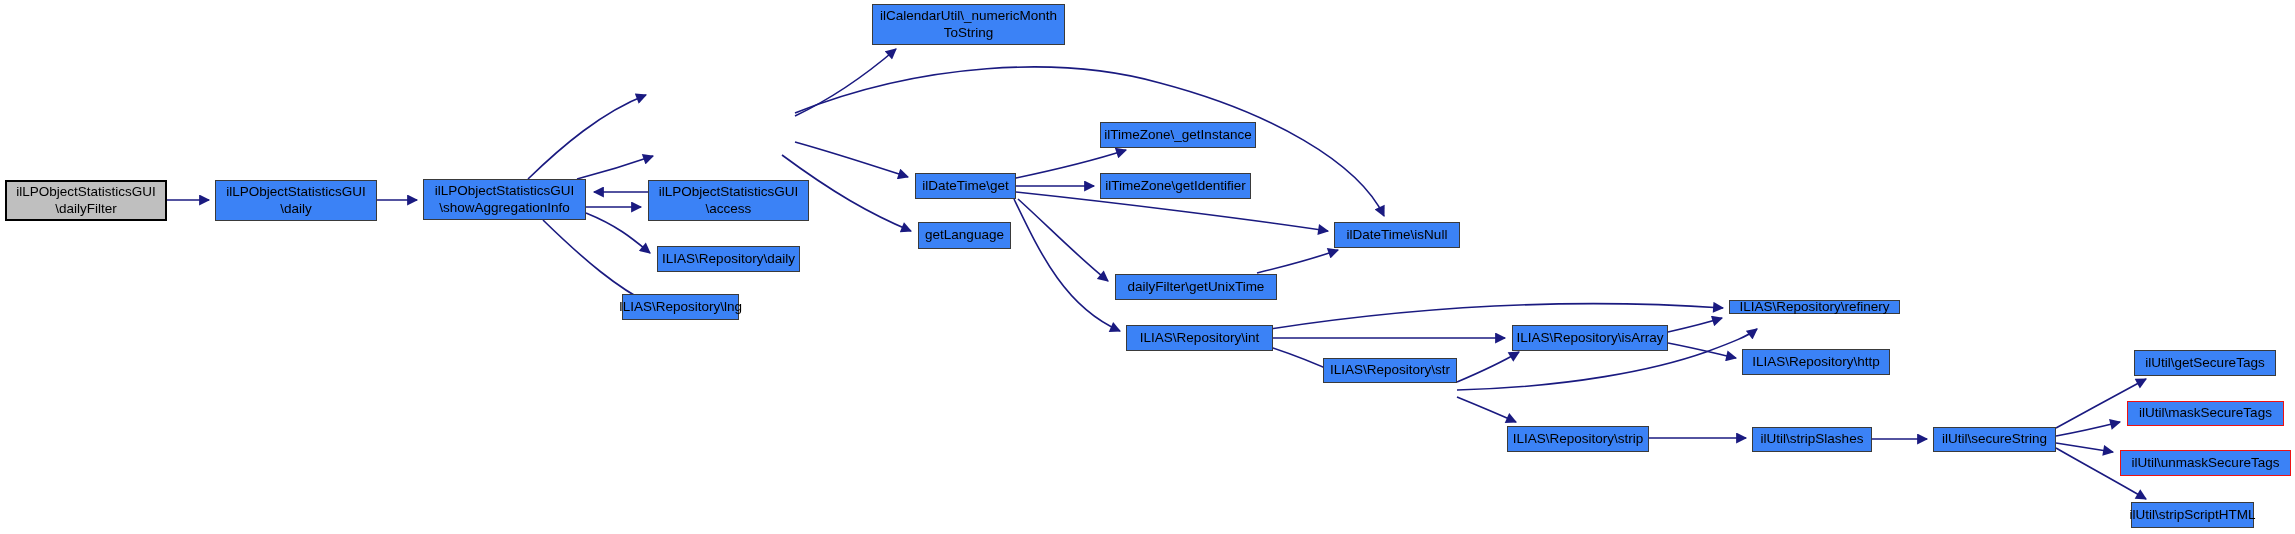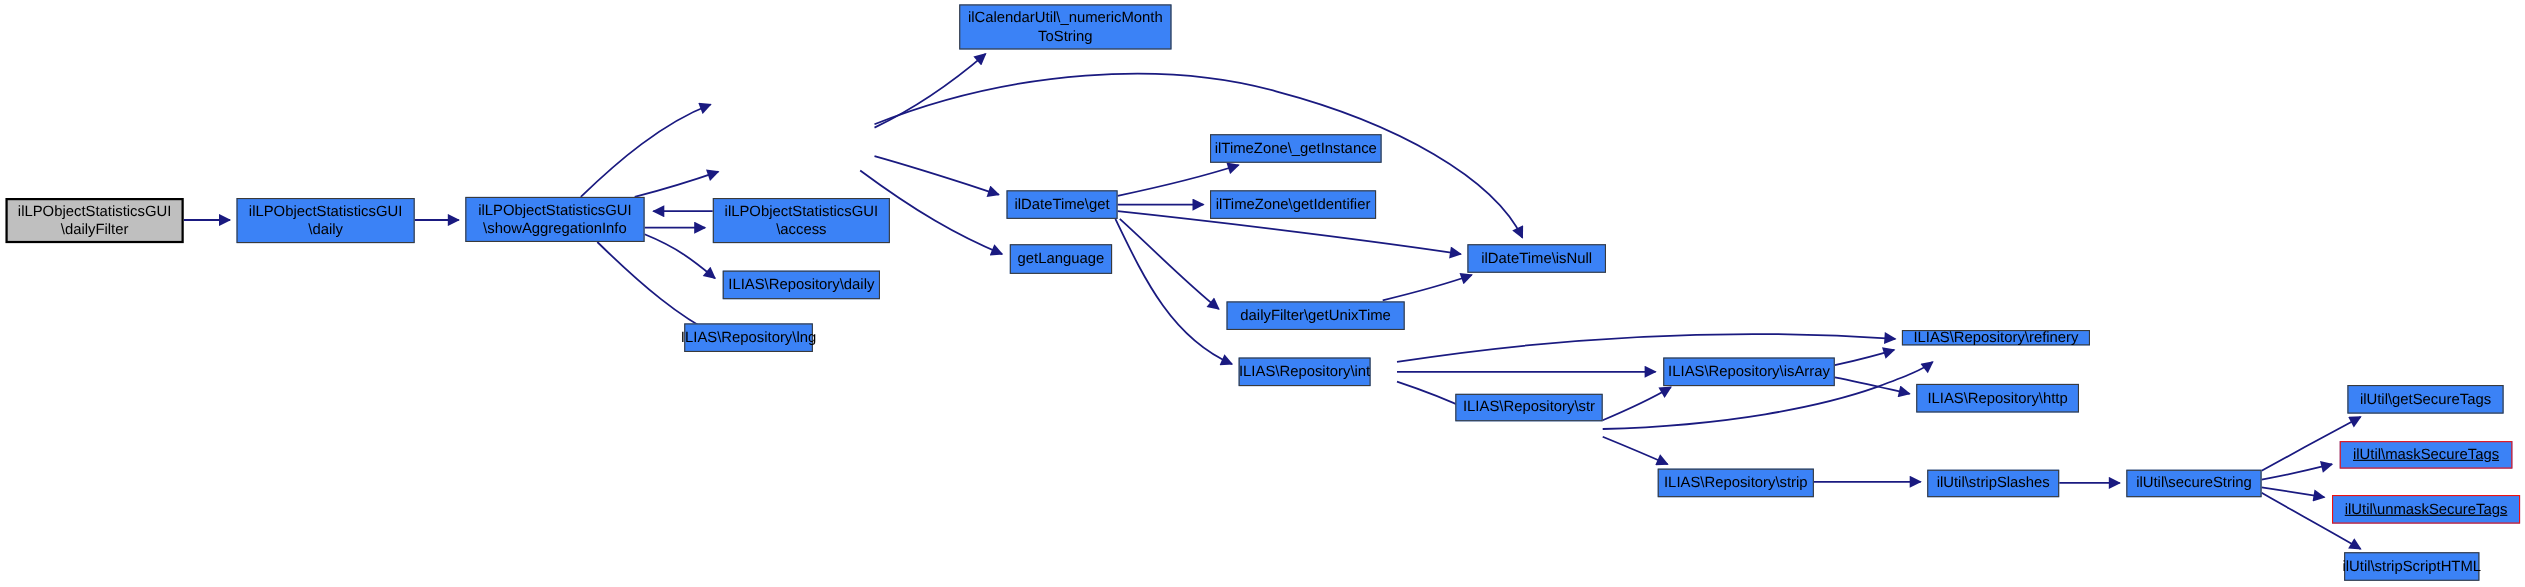--- a/index.html
+++ b/index.html
@@ -23,21 +23,21 @@
     font-size:13.5px;
     line-height:1.25;
     white-space:pre-line;
     cursor:pointer;
   }
   .node--current{
     background:#bfbfbf;
     border:2.5px solid #000000;
     cursor:default;
   }
-  .node--red{border:1.5px solid #ee1111;text-decoration:underline;}
+  .node--red{border:1.5px solid #ee1111;}
 </style>
 </head>
 <body>
 
 <div class="canvas">
 
   <svg class="edges" width="2295" height="534" viewBox="0 0 2295 534">
     <defs>
       <marker id="arrow" viewBox="0 0 10 10" refX="9" refY="5" markerWidth="12" markerHeight="11" markerUnits="userSpaceOnUse" orient="auto-start-reverse">
         <path d="M0,0 L10,5 L0,10 Z" fill="#1a1a80"></path>
@@ -88,21 +88,21 @@
   <div class="node" style="left:648px;top:180px;width:161px;height:41px">ilLPObjectStatisticsGUI
 \access</div>
   <div class="node" style="left:657px;top:246px;width:143px;height:26px">ILIAS\Repository\daily</div>
   <div class="node" style="left:622px;top:294px;width:117px;height:26px">ILIAS\Repository\lng</div>
   <div class="node" style="left:915px;top:173px;width:101px;height:26px">ilDateTime\get</div>
   <div class="node" style="left:1100px;top:122px;width:156px;height:26px">ilTimeZone\_getInstance</div>
   <div class="node" style="left:1100px;top:173px;width:151px;height:26px">ilTimeZone\getIdentifier</div>
   <div class="node" style="left:918px;top:222px;width:93px;height:27px">getLanguage</div>
   <div class="node" style="left:1334px;top:222px;width:126px;height:26px">ilDateTime\isNull</div>
   <div class="node" style="left:1115px;top:274px;width:162px;height:26px">dailyFilter\getUnixTime</div>
-  <div class="node" style="left:1126px;top:325px;width:120px;height:26px">ILIAS\Repository\int</div>
+  <div class="node" style="left:1126px;top:325px;width:147px;height:26px">ILIAS\Repository\int</div>
   <div class="node" style="left:1512px;top:325px;width:156px;height:26px">ILIAS\Repository\isArray</div>
   <div class="node" style="left:1729px;top:300px;width:171px;height:14px">ILIAS\Repository\refinery</div>
   <div class="node" style="left:1742px;top:349px;width:148px;height:26px">ILIAS\Repository\http</div>
   <div class="node" style="left:1323px;top:358px;width:134px;height:25px">ILIAS\Repository\str</div>
   <div class="node" style="left:1507px;top:426px;width:142px;height:26px">ILIAS\Repository\strip</div>
   <div class="node" style="left:1752px;top:427px;width:120px;height:25px">ilUtil\stripSlashes</div>
   <div class="node" style="left:1933px;top:427px;width:123px;height:25px">ilUtil\secureString</div>
   <div class="node" style="left:2134px;top:350px;width:142px;height:26px">ilUtil\getSecureTags</div>
   <div class="node node--red" style="left:2127px;top:401px;width:157px;height:25px">ilUtil\maskSecureTags</div>
   <div class="node node--red" style="left:2120px;top:450px;width:171px;height:26px">ilUtil\unmaskSecureTags</div>

